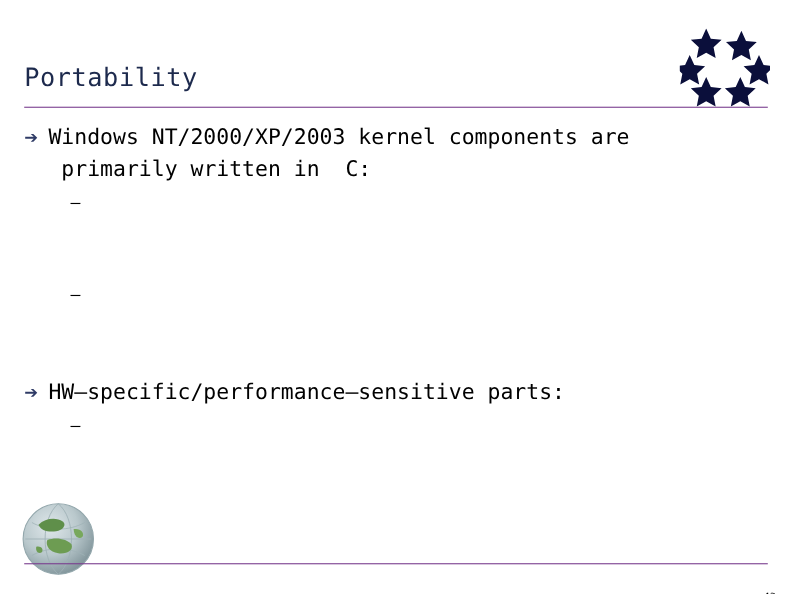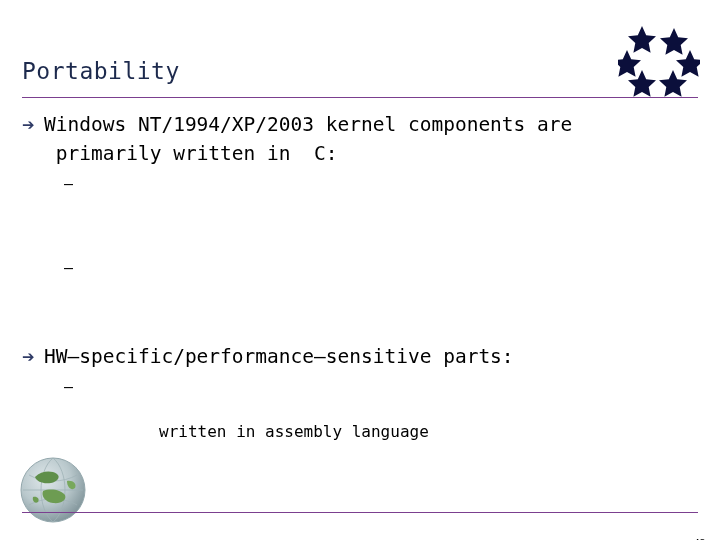--- a/index.html
+++ b/index.html
@@ -148,40 +148,39 @@
         <polygon points="24,44 28.2,53.2 38,54.2 30.7,61 32.6,70.8 24,66 15.4,70.8 17.3,61 10,54.2 19.8,53.2"></polygon>
         <polygon points="55,44 59.2,53.2 69,54.2 61.7,61 63.6,70.8 55,66 46.4,70.8 48.3,61 41,54.2 50.8,53.2"></polygon>
       </g>
     </svg>
   </div>
 
   <div class="content">
 
     <div class="bullet1">
       <span class="marker">➔</span>
-      <span class="txt">Windows NT/1994/XP/2003 kernel components are
+      <span class="txt">Windows NT/2000/XP/2003 kernel components are
  primarily written in  C:</span>
     </div>
     <div class="sub-list">
       <div class="bullet2">
         <span class="marker">–</span>
       </div>
       <div class="bullet2">
         <span class="marker">–</span>
       </div>
     </div>
 
     <div class="bullet1 group2">
       <span class="marker">➔</span>
       <span class="txt">HW–specific/performance–sensitive parts:</span>
     </div>
     <div class="sub-list">
       <div class="bullet2">
         <span class="marker">–</span>
-        <span>written in assembly language</span>
       </div>
       <div class="bullet2">
         <span class="marker">–</span>
         
       </div>
     </div>
 
   </div>
 
   <div class="globe">

